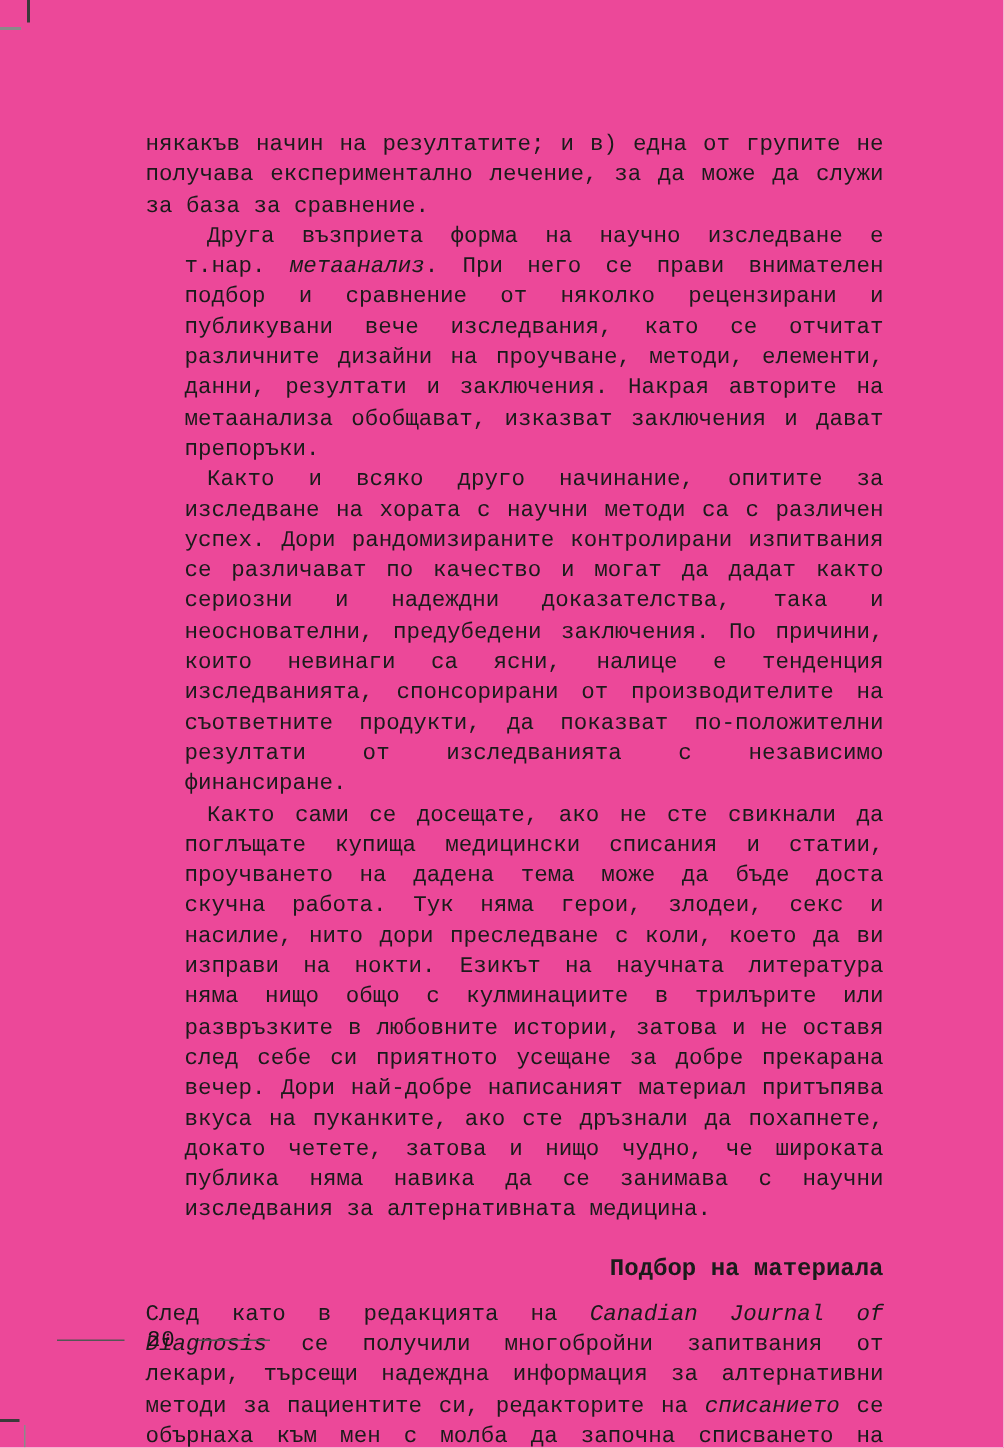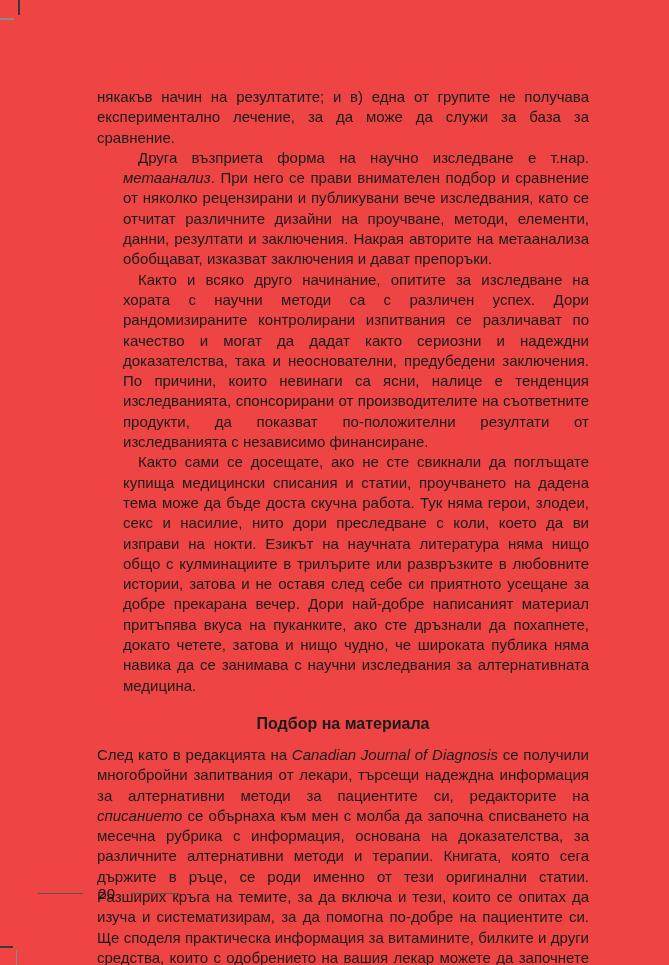--- a/index.html
+++ b/index.html
@@ -4,23 +4,23 @@
 <style>
   html, body {
     margin: 0;
     padding: 0;
     background: #ffffff;
   }
   .page {
     position: relative;
     width: 669px;
     height: 965px;
-    background: #ef4444;
+    background: #ec4899;
     overflow: hidden;
-    font-family: Liberation Sans, sans-serif;
+    font-family: Liberation Mono, monospace;
     color: #1b1b1b;
   }
   
   .mark { position: absolute; background: #3a3a3a; }
   .mark.light { background: #8a8a8a; }
   .mark-tl-v { left: 18px; top: 0; width: 2px; height: 15px; }
   .mark-tl-h { left: 0; top: 18px; width: 14px; height: 2px; }
   .mark-bl-h { left: 0; top: 946px; width: 13px; height: 2px; }
   .mark-bl-v { left: 16px; top: 950px; width: 1px; height: 15px; }
 
@@ -38,21 +38,21 @@
   }
   .para.indent {
     text-indent: 15px;
     margin-left: 26px;
   }
   .section-heading {
     margin: 18px 0 11px 0;
     font-size: 16px;
     font-weight: bold;
     line-height: 20px;
-    text-align: center;
+    text-align: right;
   }
   .footer {
     position: absolute;
     left: 38px;
     top: 885px;
     display: flex;
     align-items: center;
     font-size: 15px;
   }
   .footer-rule {

